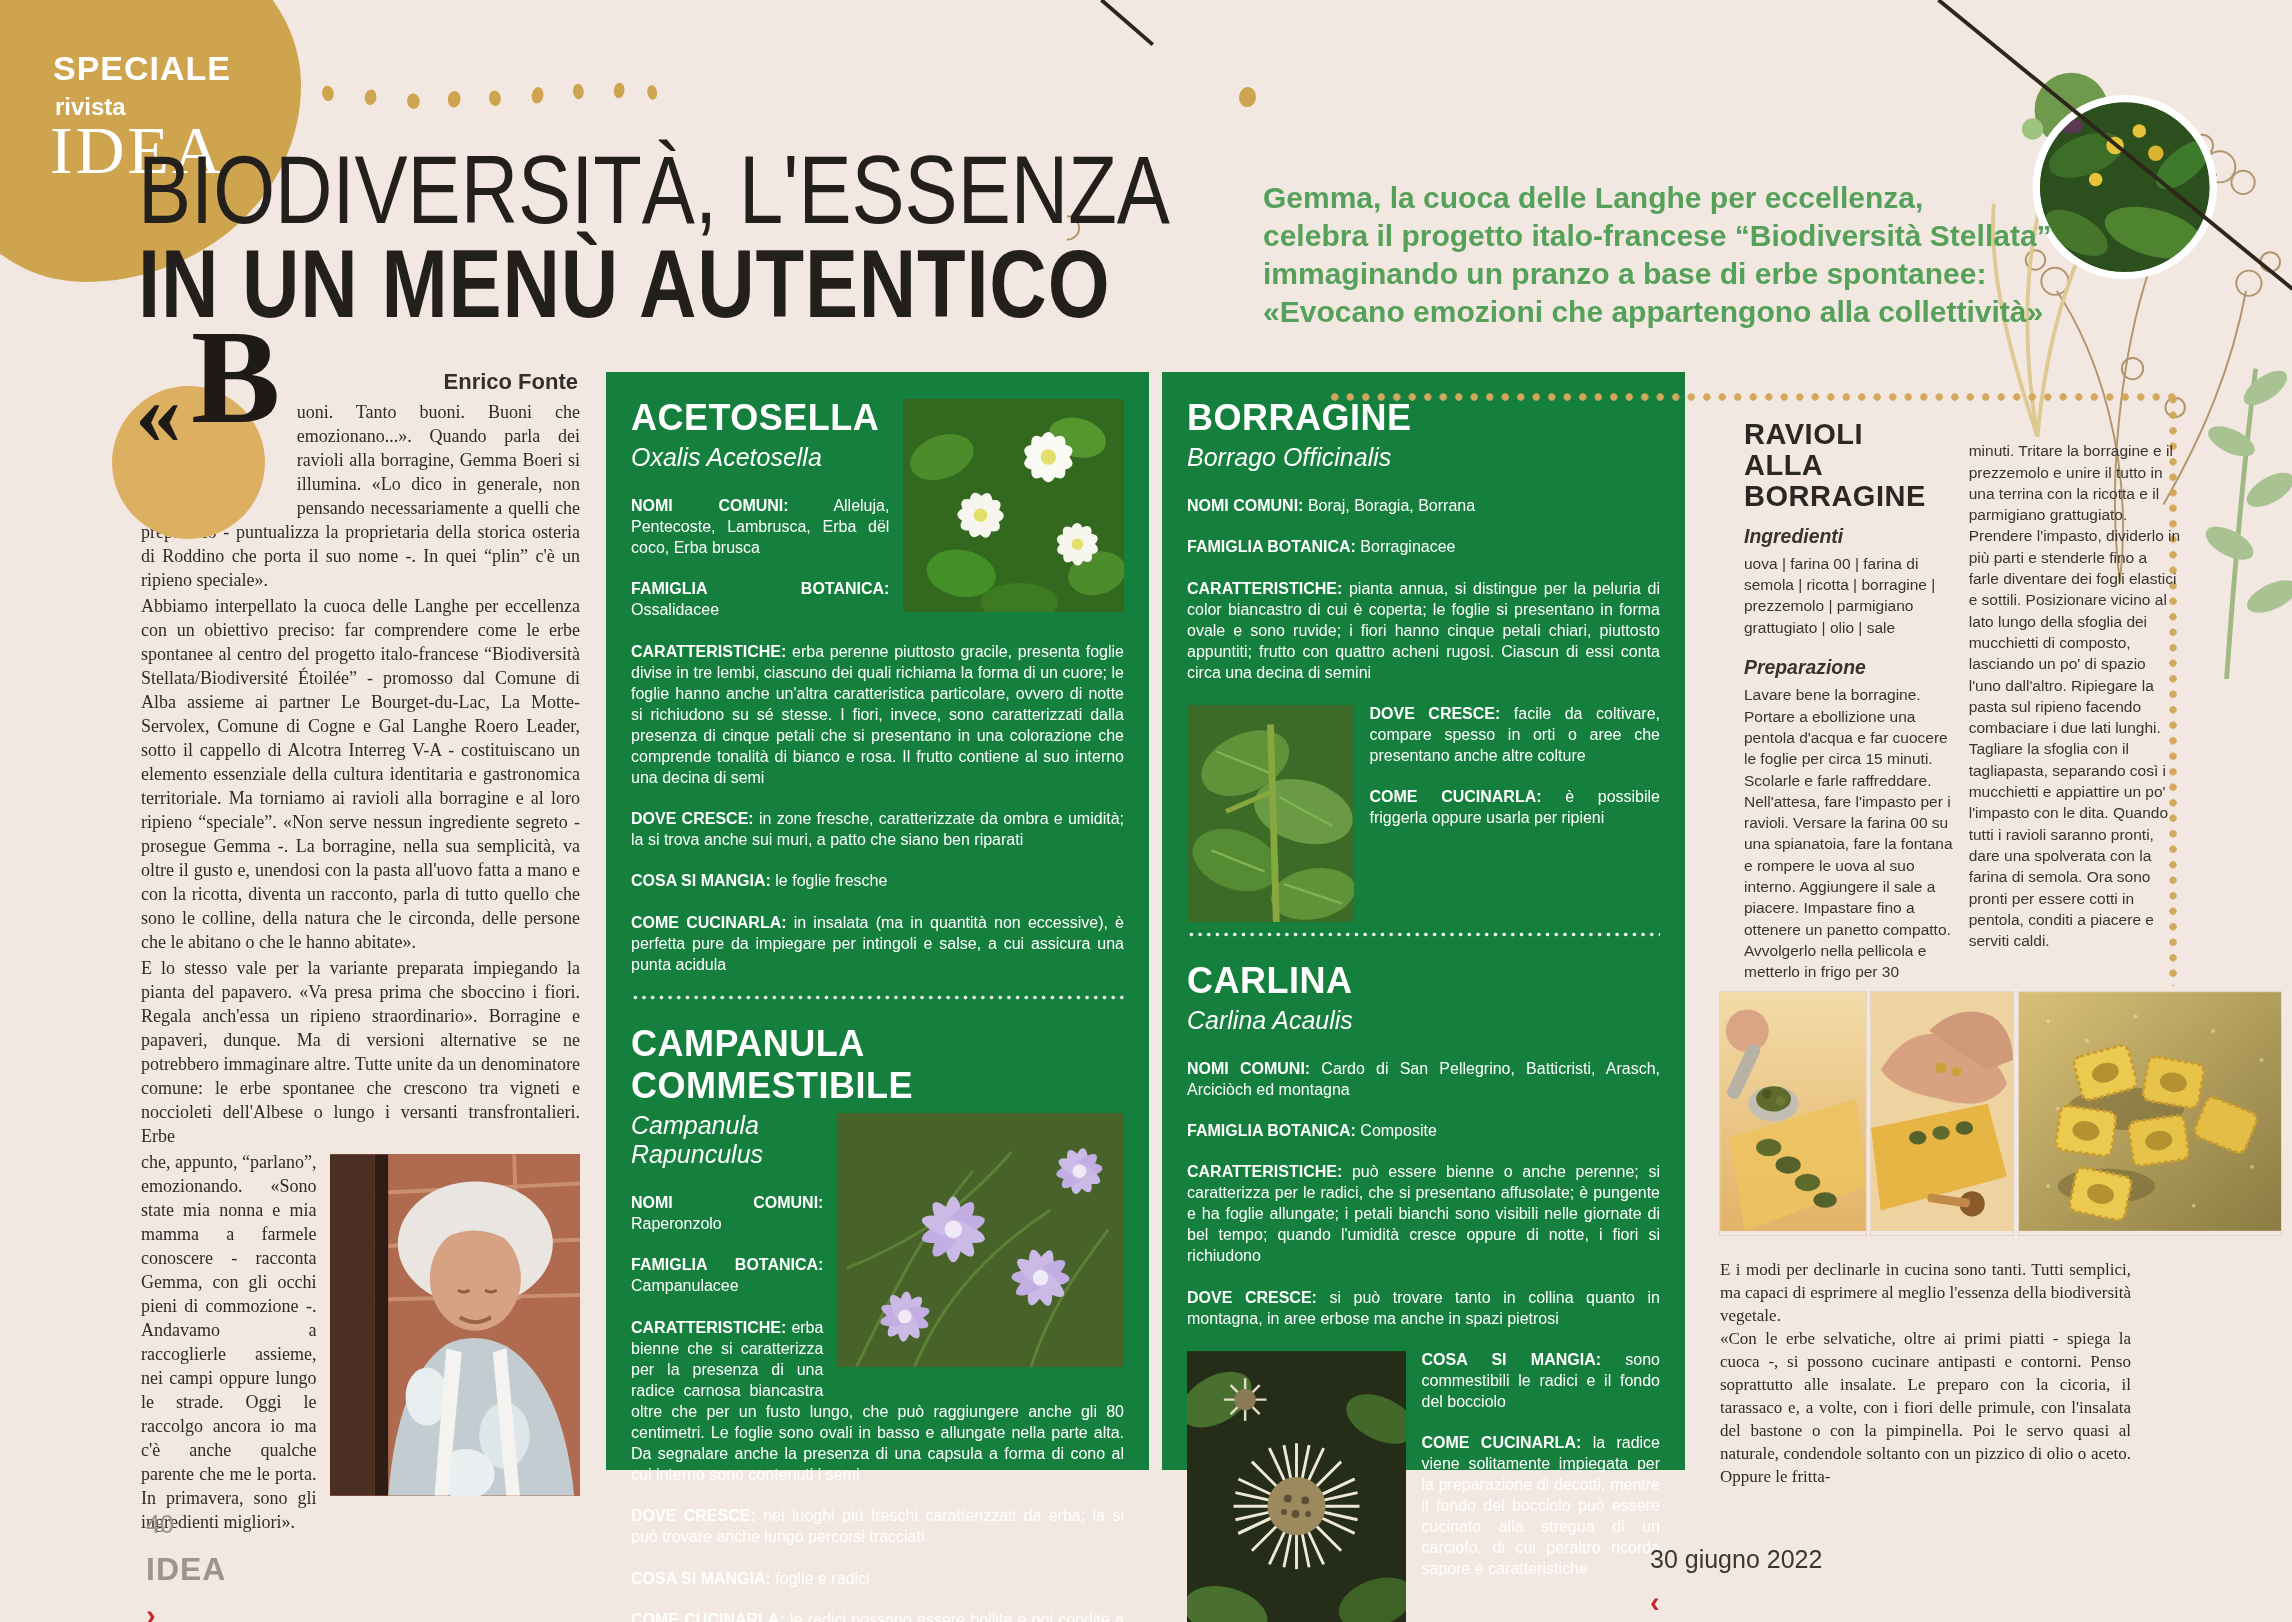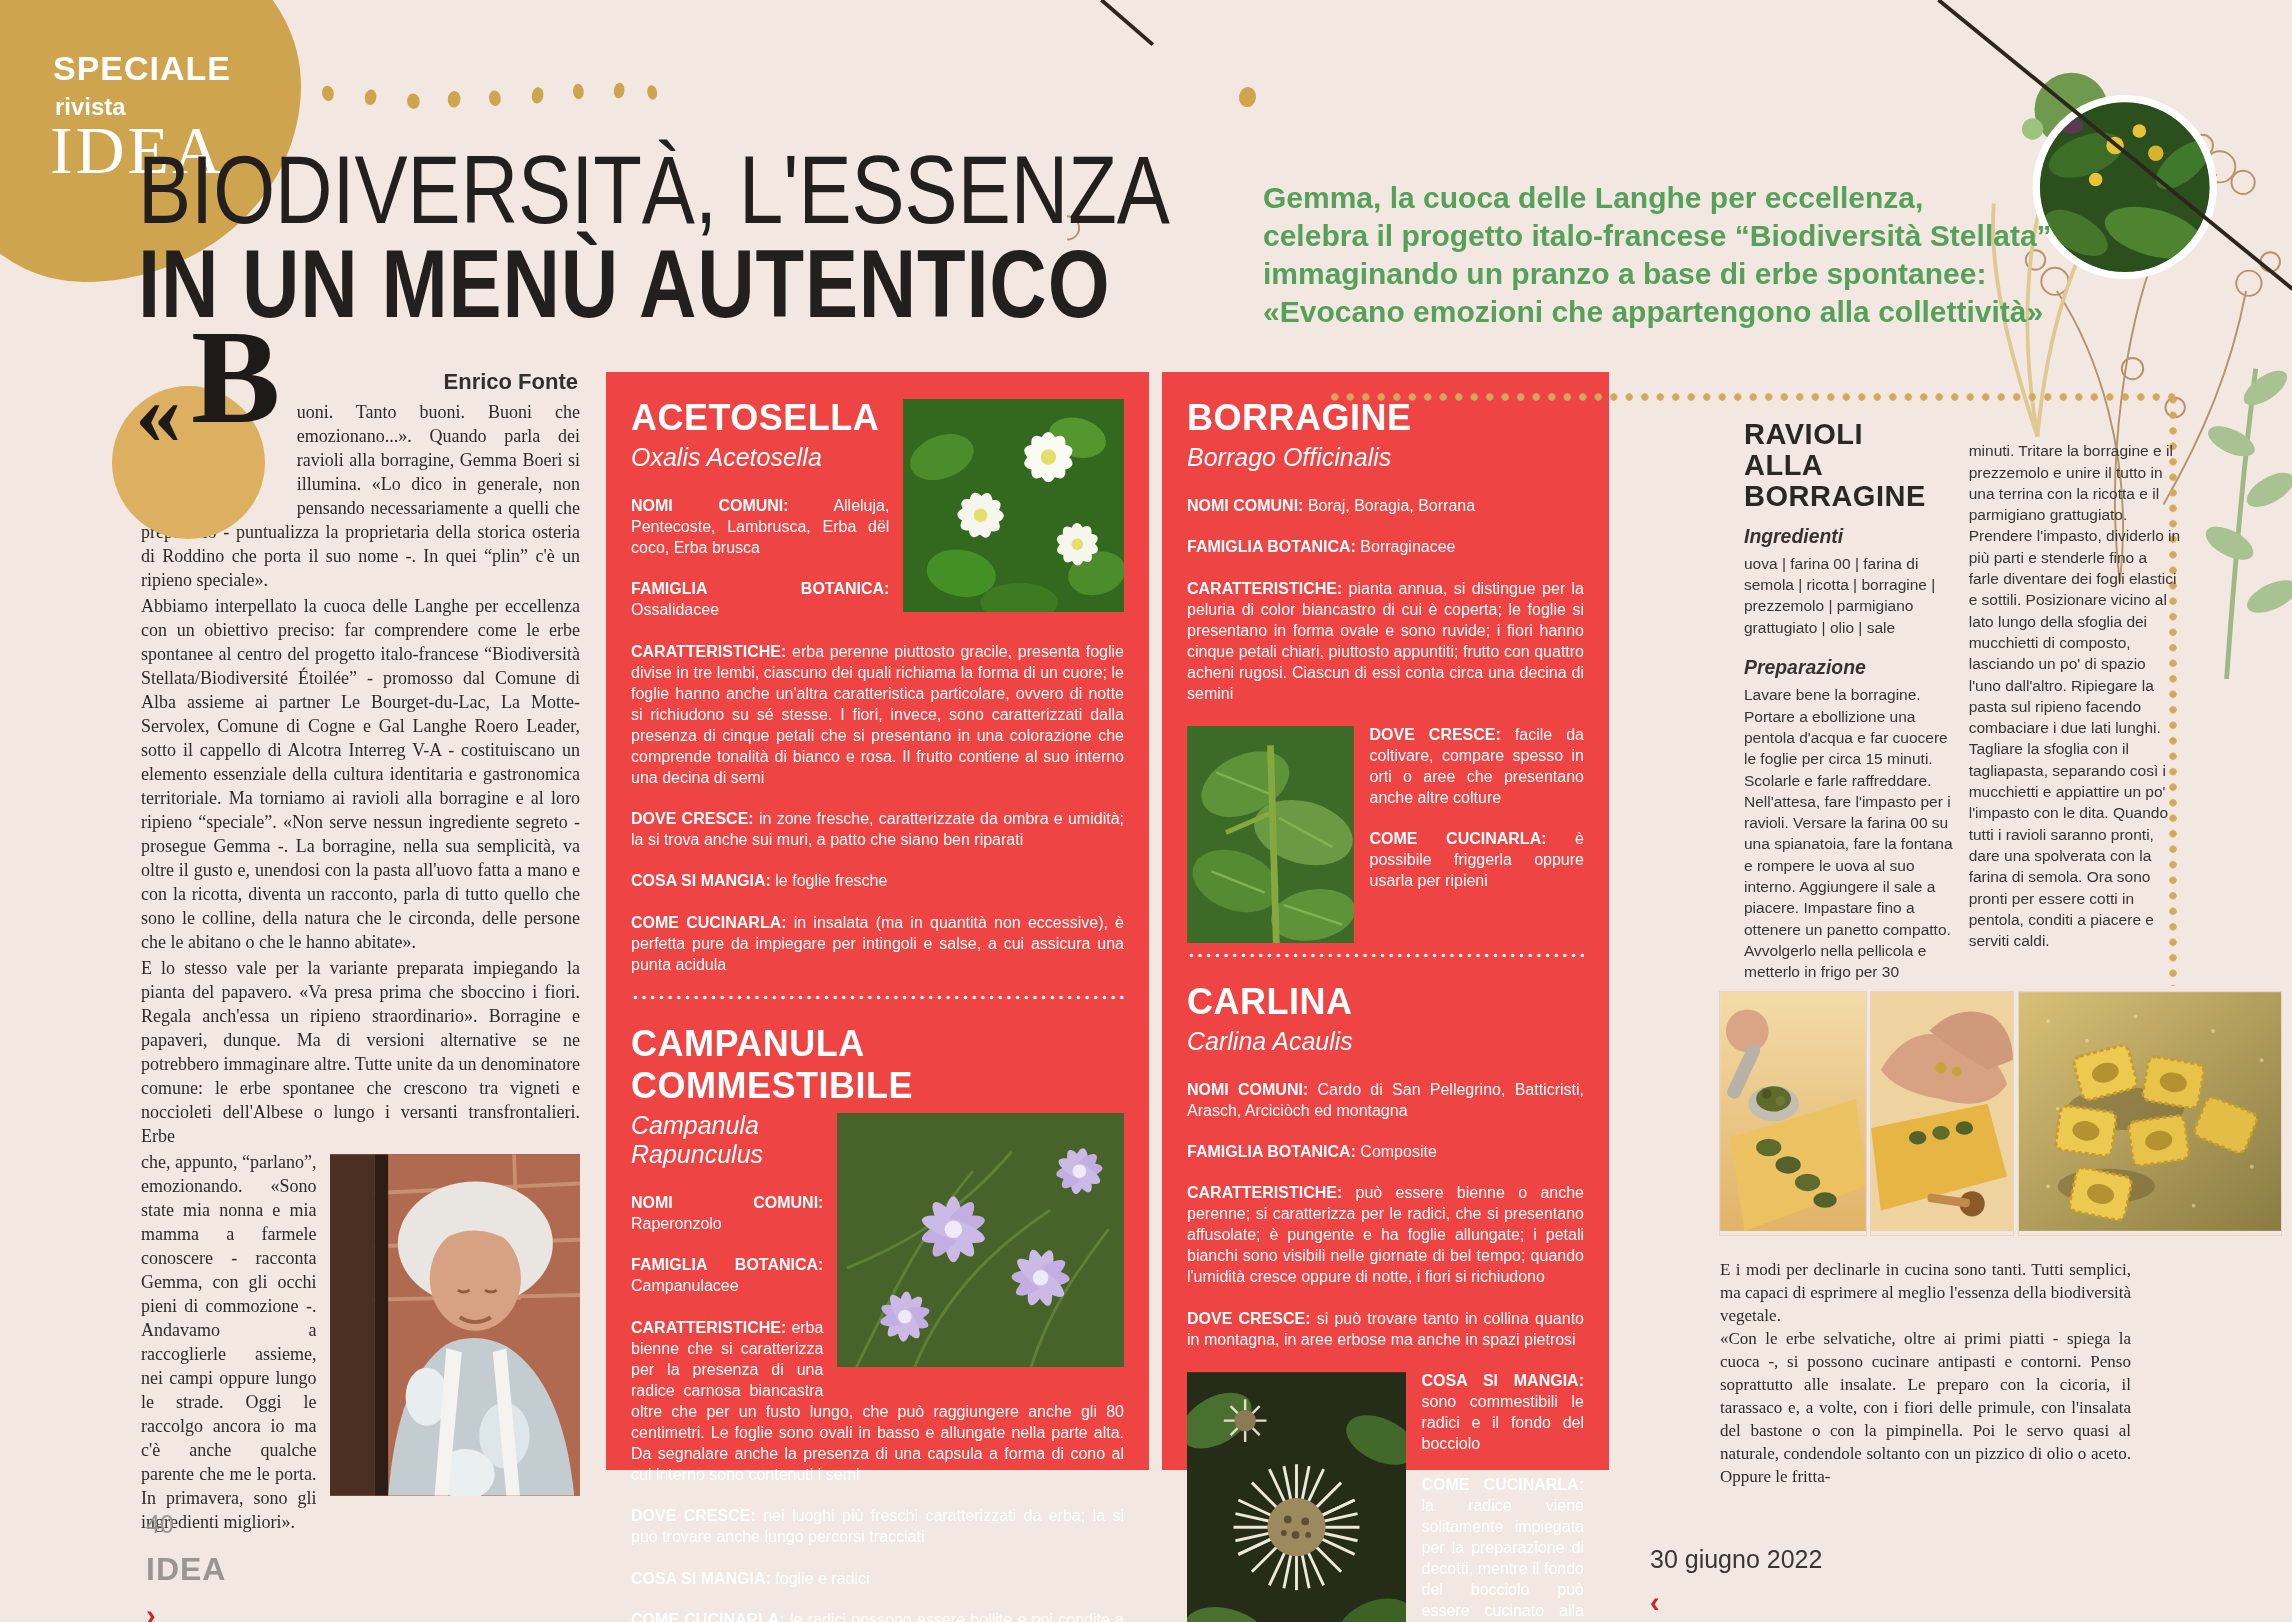--- a/index.html
+++ b/index.html
@@ -30,23 +30,23 @@
   .author{position:absolute; left:291px; top:369px; width:287px; text-align:right; font-size:22px; font-weight:bold; color:#33302c;}
   
   .article{position:absolute; left:141px; top:400px; width:439px; font-family:"Liberation Serif",serif; font-size:18px; line-height:24px; text-align:justify; color:#2e2a26;}
   .article p{margin:0 0 1.9px 0;}
   .dc-wrap{float:left; width:146px; height:101px; position:relative; margin:1.9px 9.7px 0 0;}
   .dc-circle{position:absolute; left:-29px; top:-15.5px; width:153px; height:153px; background:#ddb061; border-radius:50%;}
   .dc-quote{position:absolute; left:-5.8px; top:-1.9px; font-size:92px; font-weight:bold; color:#1d1a17; font-family:"Liberation Serif",serif;}
   .dc-letter{position:absolute; left:50px; top:-37px; font-size:134px; font-weight:bold; color:#1d1a17; font-family:"Liberation Serif",serif;}
   .gemma-float{float:right; width:250px; height:342px; margin:3.9px 0 3.9px 13.6px; background:#b06a4f;}
   
-  .panel{position:absolute; top:372px; background:#ef4444; color:#fff; padding:25px 25px 0 25px; box-sizing:border-box;}
+  .panel{position:absolute; top:372px; background:#15803d; color:#fff; padding:25px 25px 0 25px; box-sizing:border-box;}
   .panel-left{left:606px; width:543px; height:1098px;}
-  .panel-right{left:1162px; width:447px; height:1098px;}
+  .panel-right{left:1162px; width:523px; height:1098px;}
   .p-title{margin:0 0 3.9px 0; font-size:36px; font-weight:bold; letter-spacing:0.5px;}
   .p-latin{font-style:italic; font-size:25px; margin:0 0 23px 0; font-weight:300;}
   .p-field{margin:0 0 20.4px 0; font-size:16px; line-height:21px; text-align:justify;}
   .p-label{font-weight:bold;}
   .ph-r{float:right; margin:1.9px 0 9.7px 13.6px;}
   .ph-l{float:left; margin:1.9px 15.5px 5.8px 0;}
   .p-divider{clear:both; height:4.9px; margin:3.9px 0 23px 0;
     background-image:radial-gradient(circle, rgba(255,255,255,.95) 1.6px, transparent 2.1px);
     background-size:8.7px 4.9px; background-repeat:repeat-x; background-position:left center;}
   

